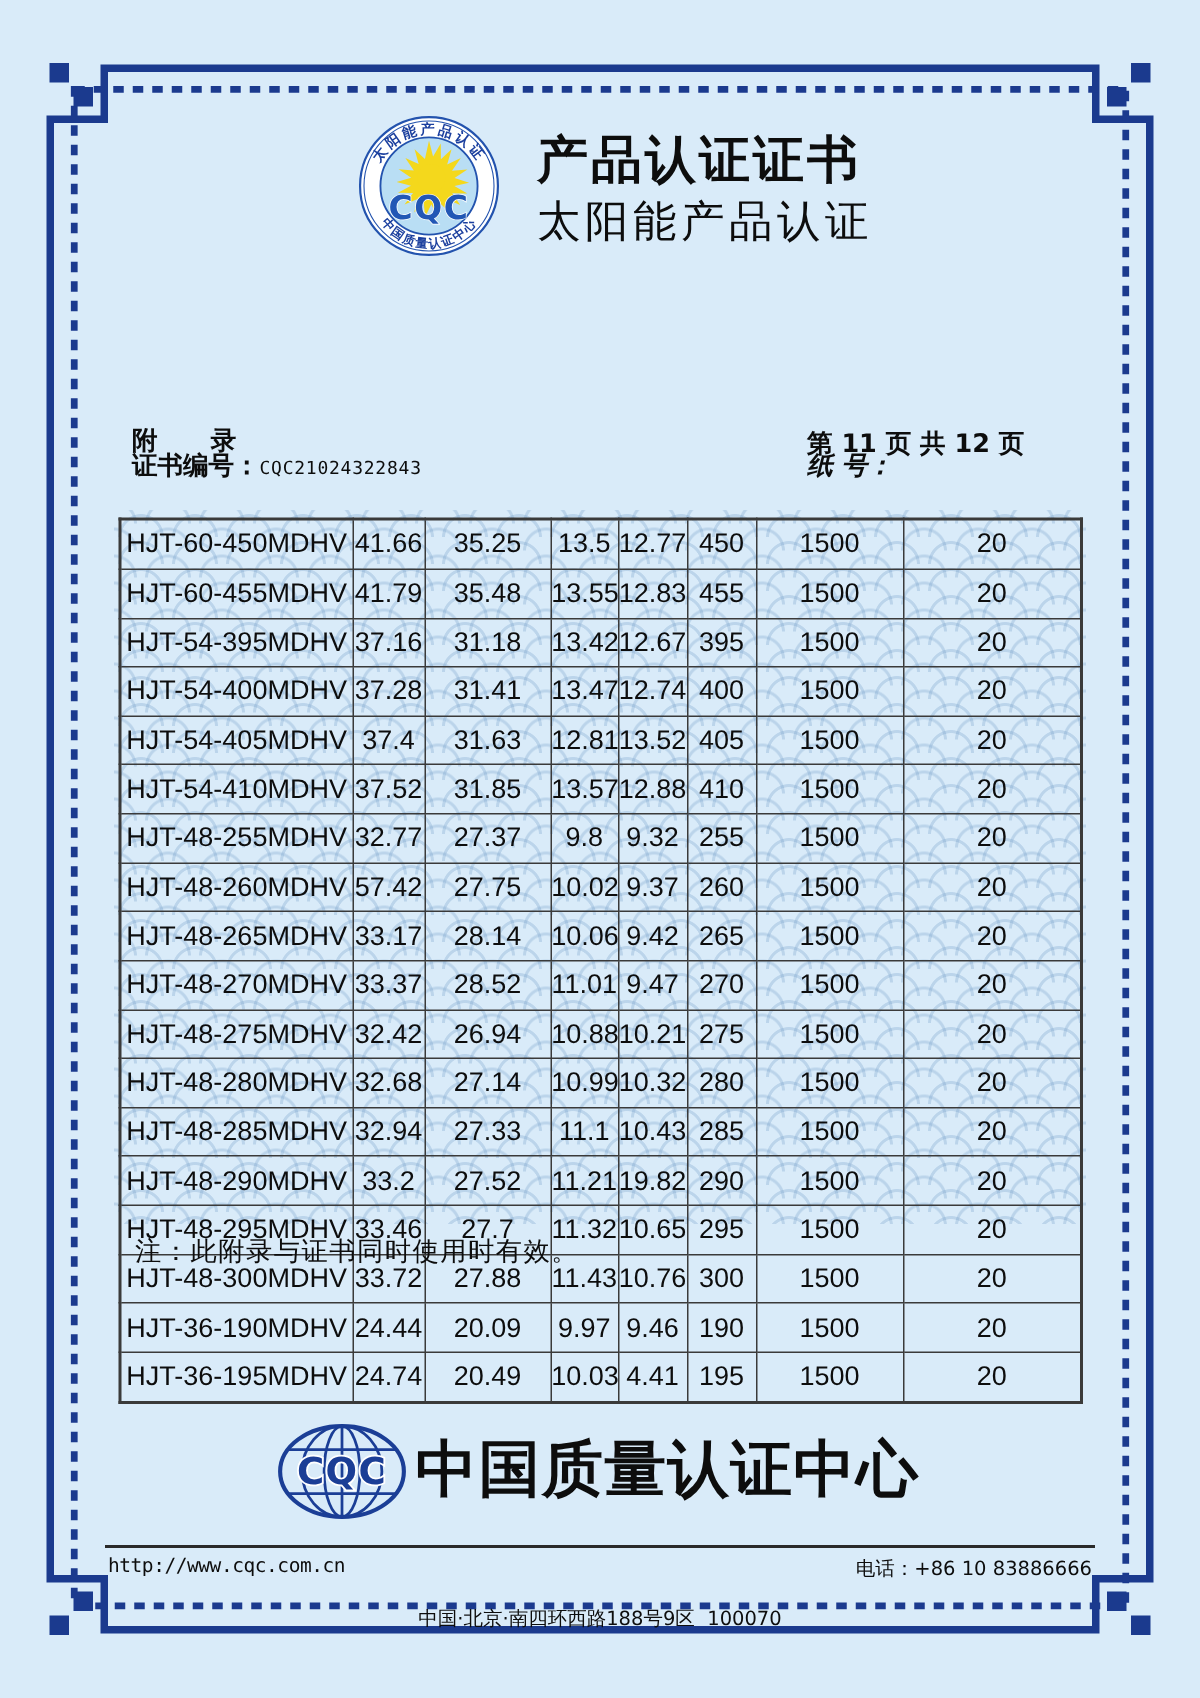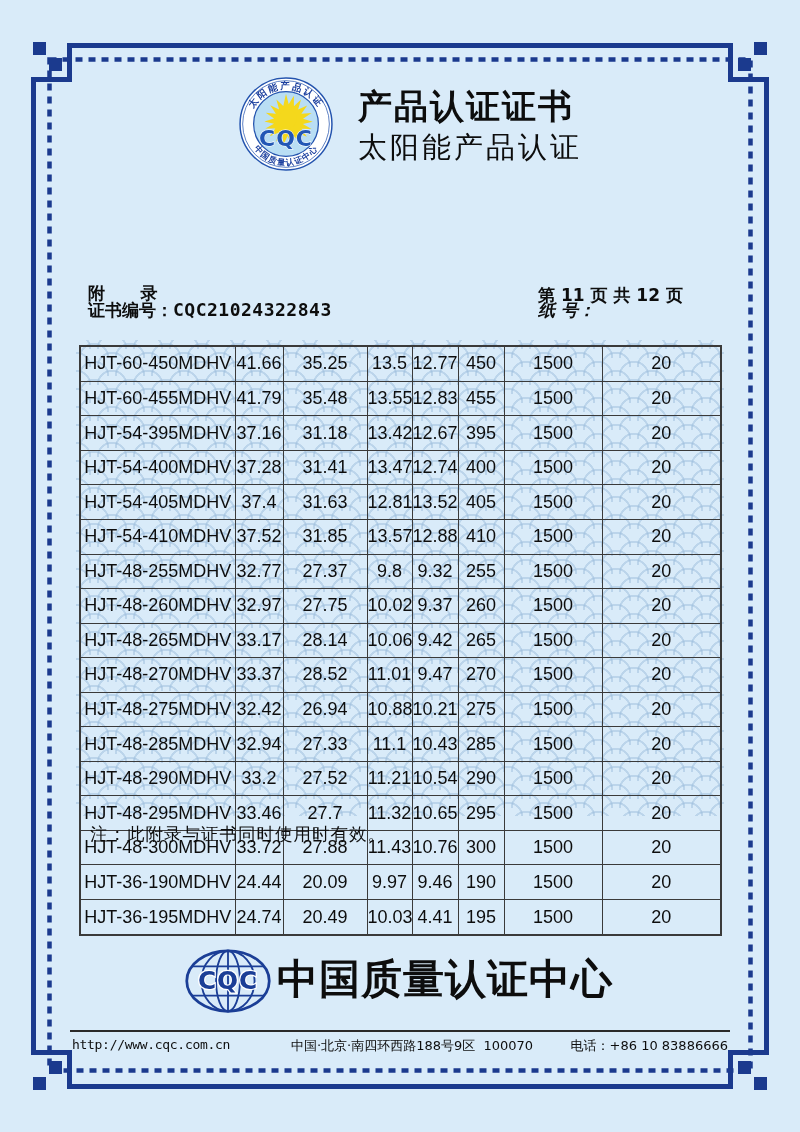--- a/index.html
+++ b/index.html
@@ -29,21 +29,21 @@
     position:absolute;left:358px;top:128px;
     font-size:29px;font-weight:500;letter-spacing:3px;white-space:pre;
   }
   
   .meta-text{position:absolute;font-size:17px;font-weight:bold;white-space:pre;}
   .appendix{left:88px;top:282px;}
   .page-info{left:538px;top:284px;}
   .cert-line{left:88px;top:299px;}
   .cert-no{
     font-family:"DejaVu Sans Mono","Liberation Mono",monospace;
-    font-weight:bold;font-size:18px;letter-spacing:.5px;
+    font-weight:normal;font-size:12px;letter-spacing:.5px;
   }
   .paper-no{left:538px;top:299px;font-style:italic;}
   
   .watermark{
     position:absolute;left:76px;top:340px;width:648px;height:476px;
     background-image:
       radial-gradient(circle at 50% 100%, rgba(125,165,205,0) 13px, rgba(125,165,205,.33) 13.5px, rgba(125,165,205,.33) 15px, rgba(125,165,205,0) 15.5px),
       radial-gradient(circle at 50% 100%, rgba(125,165,205,0) 13px, rgba(125,165,205,.33) 13.5px, rgba(125,165,205,.33) 15px, rgba(125,165,205,0) 15.5px);
     background-size:36px 18px,36px 18px;
     background-position:0 0,18px 9px;
@@ -76,21 +76,21 @@
   
   .bottom-rule{
     position:absolute;left:70px;top:1030px;width:660px;height:2px;background:#2a2a2a;
   }
   .bottom-text{position:absolute;top:1037px;font-size:13px;font-weight:normal;white-space:pre;}
   .website{
     left:72px;
     font-family:"DejaVu Sans Mono","Liberation Mono",monospace;
     letter-spacing:-0.3px;
   }
-  .address{left:412px;transform:translateX(-50%);}
+  .address{left:400px;transform:translateX(-50%);margin-top:33px;}
   .phone{right:72px;}
 </style>
 </head>
 <body>
 
 <div class="page">
 
   <svg class="border-frame" viewBox="0 0 800 1132" xmlns="http://www.w3.org/2000/svg">
     <path d="M 69.5 45.5 H 730.5 V 79.5 H 766.5 V 1052.5 H 730.5 V 1086.5 H 69.5 V 1052.5 H 33.5 V 79.5 H 69.5 Z" fill="none" stroke="#1b3a8e" stroke-width="5"></path>
     <rect x="49.5" y="59.5" width="701" height="1011" fill="none" stroke="#1b3a8e" stroke-width="4.5" stroke-dasharray="7 6"></rect>
@@ -213,21 +213,21 @@
           <td>32.77</td>
           <td>27.37</td>
           <td>9.8</td>
           <td>9.32</td>
           <td>255</td>
           <td>1500</td>
           <td>20</td>
         </tr>
         <tr>
           <td>HJT-48-260MDHV</td>
-          <td>32.97</td>
+          <td>57.42</td>
           <td>27.75</td>
           <td>10.02</td>
           <td>9.37</td>
           <td>260</td>
           <td>1500</td>
           <td>20</td>
         </tr>
         <tr>
           <td>HJT-48-265MDHV</td>
           <td>33.17</td>
@@ -252,35 +252,45 @@
           <td>HJT-48-275MDHV</td>
           <td>32.42</td>
           <td>26.94</td>
           <td>10.88</td>
           <td>10.21</td>
           <td>275</td>
           <td>1500</td>
           <td>20</td>
         </tr>
         <tr>
+          <td>HJT-48-280MDHV</td>
+          <td>32.68</td>
+          <td>27.14</td>
+          <td>10.99</td>
+          <td>10.32</td>
+          <td>280</td>
+          <td>1500</td>
+          <td>20</td>
+        </tr>
+        <tr>
           <td>HJT-48-285MDHV</td>
           <td>32.94</td>
           <td>27.33</td>
           <td>11.1</td>
           <td>10.43</td>
           <td>285</td>
           <td>1500</td>
           <td>20</td>
         </tr>
         <tr>
           <td>HJT-48-290MDHV</td>
           <td>33.2</td>
           <td>27.52</td>
           <td>11.21</td>
-          <td>10.54</td>
+          <td>19.82</td>
           <td>290</td>
           <td>1500</td>
           <td>20</td>
         </tr>
         <tr>
           <td>HJT-48-295MDHV</td>
           <td>33.46</td>
           <td>27.7</td>
           <td>11.32</td>
           <td>10.65</td>

